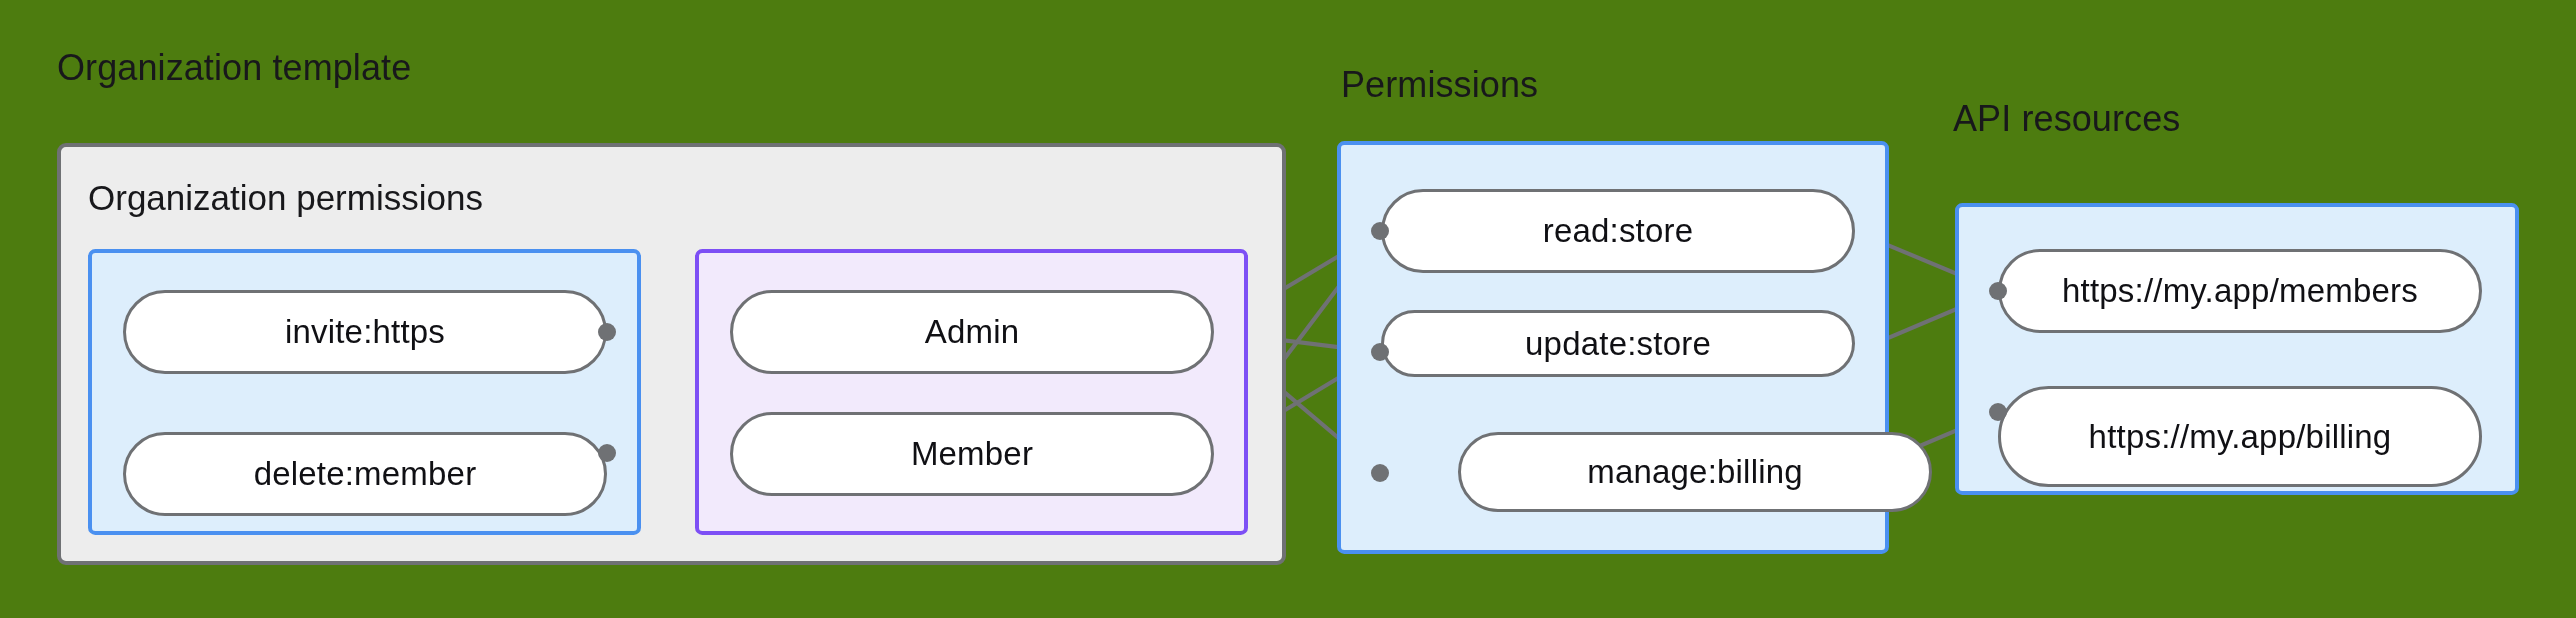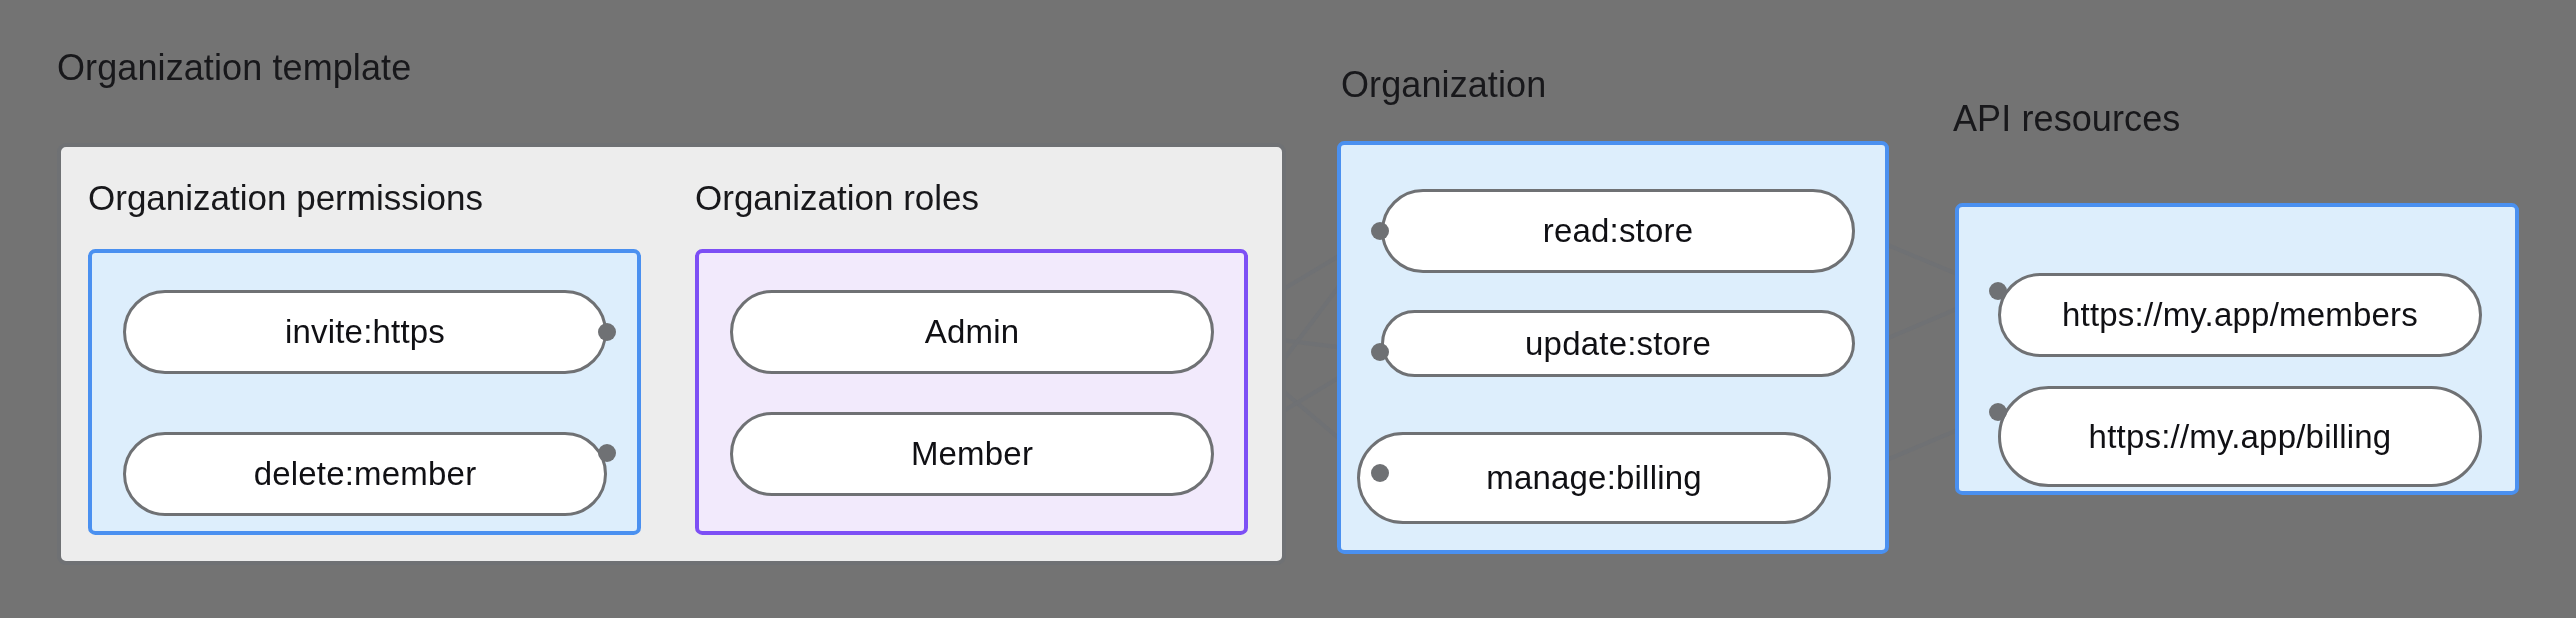--- a/index.html
+++ b/index.html
@@ -10,21 +10,21 @@
   body {
     width: 2576px;
     height: 619px;
     font-family: "Liberation Sans", sans-serif;
     overflow: hidden;
     position: relative;
   }
   #stage {
     position: absolute;
     inset: 0;
-    background: #737373;
+    background: #4d7c0f;
   }
   .edges {
     position: absolute;
     left: 0; top: 0;
     width: 2576px;
     height: 619px;
     pointer-events: none;
     z-index: 1;
   }
   
@@ -127,45 +127,44 @@
   <div class="sub-title" style="left:88px; top:178px;">Organization permissions</div>
 
   <div class="panel panel-blue" style="left:88px; top:249px; width:553px; height:286px;"></div>
 
   <div class="pill" style="left:123px; top:290px; width:484px; height:84px;">invite:https</div>
   <div class="dot" style="left:598px; top:323px;"></div>
 
   <div class="pill" style="left:123px; top:432px; width:484px; height:84px;">delete:member</div>
   <div class="dot" style="left:598px; top:444px;"></div>
 
-  <div class="sub-title" style="left:695px; top:178px;">Organization roles</div>
 
   <div class="panel panel-purple" style="left:695px; top:249px; width:553px; height:286px;"></div>
 
   <div class="pill" style="left:730px; top:412px; width:484px; height:84px;">Member</div>
 
   <div class="pill" style="left:730px; top:290px; width:484px; height:84px;">Admin</div>
 
-  <div class="group-title" style="left:1341px; top:64px;">Organization</div>
+  <div class="group-title" style="left:1341px; top:64px;">Permissions</div>
 
   <div class="panel panel-blue" style="left:1337px; top:141px; width:552px; height:413px;"></div>
 
   <div class="pill" style="left:1381px; top:189px; width:474px; height:84px;text-align:right;">read:store</div>
   <div class="dot" style="left:1371px; top:222px;"></div>
 
   <div class="pill" style="left:1381px; top:310px; width:474px; height:67px;">update:store</div>
   <div class="dot" style="left:1371px; top:343px;"></div>
 
-  <div class="pill" style="left:1357px; top:432px; width:474px; height:92px;">manage:billing</div>
+  <div class="pill" style="left:1458px; top:432px; width:474px; height:80px;">manage:billing</div>
   <div class="dot" style="left:1371px; top:464px;"></div>
 
   <div class="group-title" style="left:1953px; top:98px;">API resources</div>
 
   <div class="panel panel-blue" style="left:1955px; top:203px; width:564px; height:292px;"></div>
 
-  <div class="pill" style="left:1998px; top:249px; width:484px; height:84px;margin-top:24px;">https://my.app/members</div>
+  <div class="pill" style="left:1998px; top:249px; width:484px; height:84px;">https://my.app/members</div>
   <div class="dot" style="left:1989px; top:282px;"></div>
 
   <div class="pill" style="left:1998px; top:386px; width:484px; height:101px;">https://my.app/billing</div>
   <div class="dot" style="left:1989px; top:403px;"></div>
 
 </div>
 
 
 </body></html>

